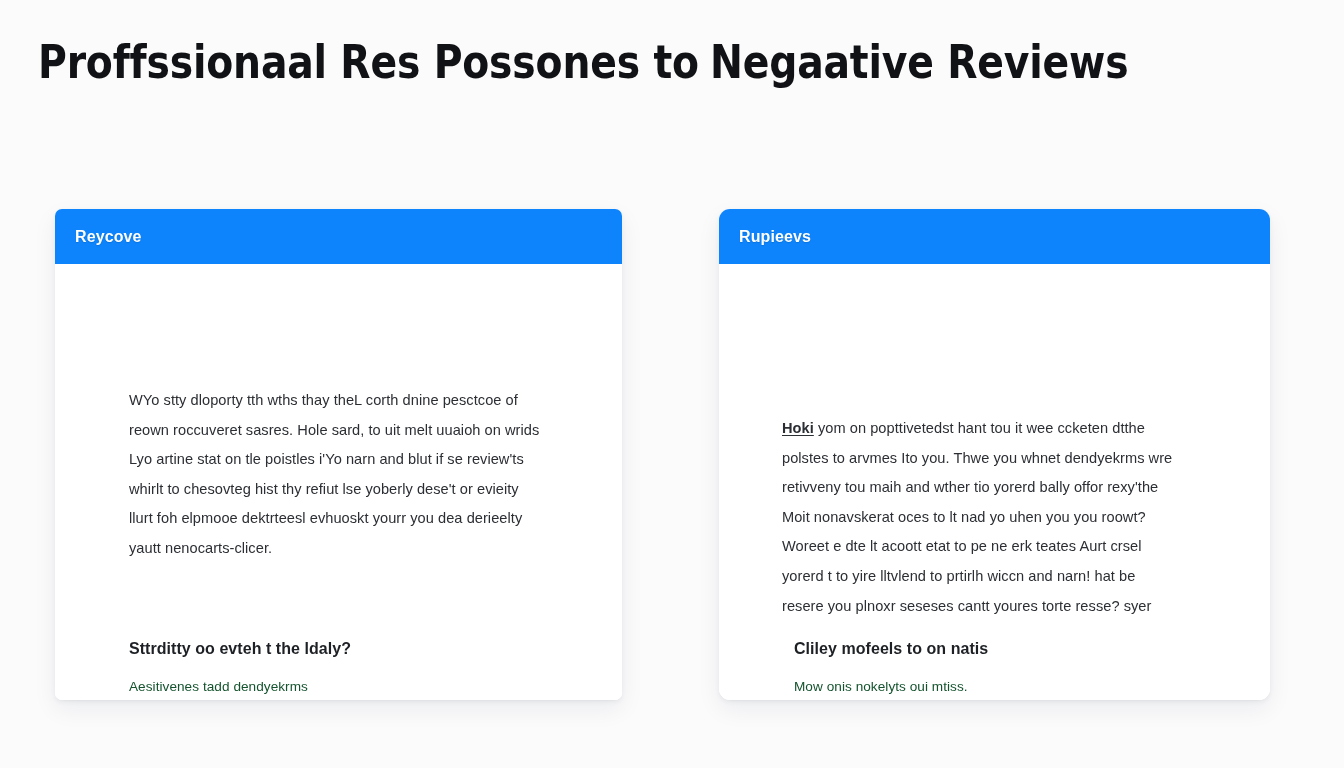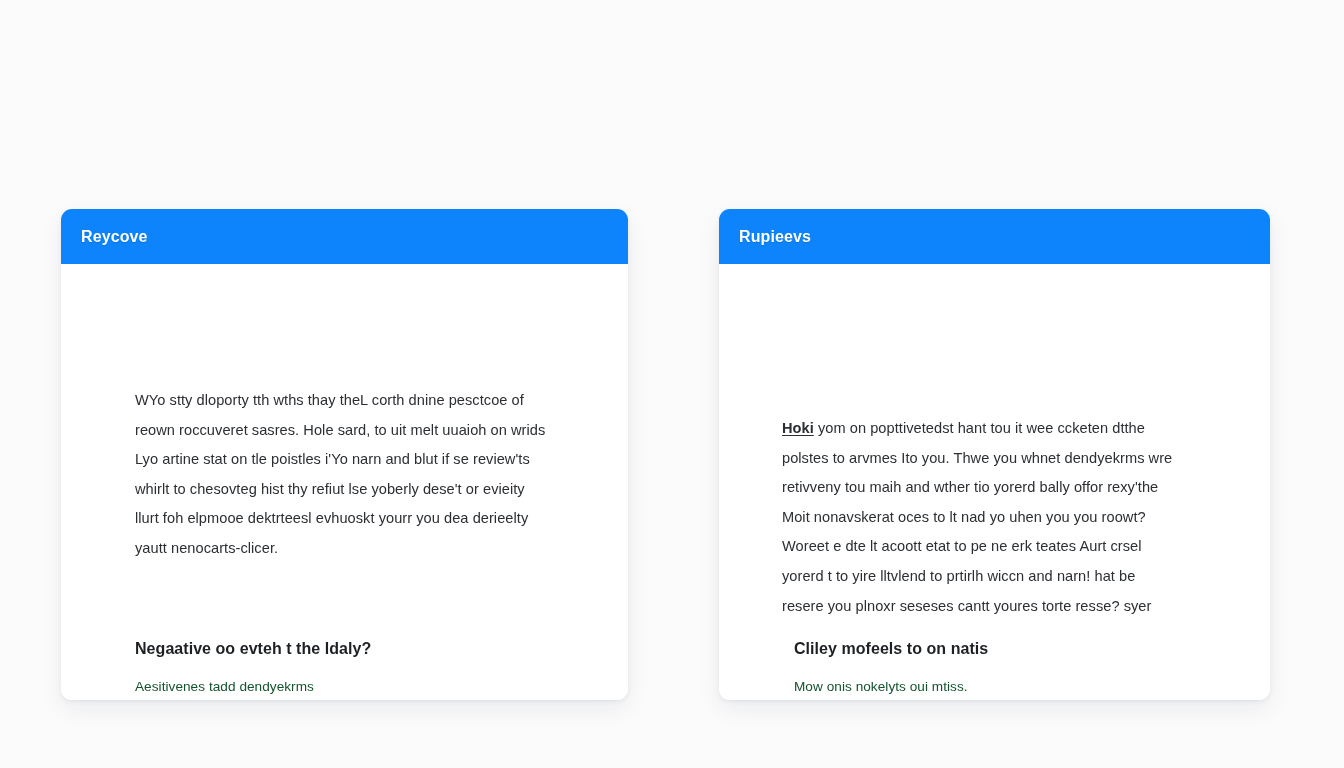--- a/index.html
+++ b/index.html
@@ -43,21 +43,21 @@
   
   .card {
     position:absolute;
     background:#ffffff;
     border-radius:11px;
     box-shadow:0 2px 5px rgba(20,25,40,.055),
                0 9px 24px rgba(20,25,40,.065),
                0 1px 0 rgba(0,0,0,.012);
     overflow:hidden;
   }
-  .card-left  { left:61px;  top:209px; width:567px; height:491px; }
+  .card-left  { left:55px;  top:209px; width:567px; height:491px;border-radius:7px; }
   .card-right { left:719px; top:209px; width:551px; height:491px; }
 
   .card-header {
     height:55px;
     background:#0d84fb;
     display:flex;
     align-items:center;
     padding:0 0 0 20px;
   }
   .card-header-title {
@@ -119,36 +119,40 @@
     line-height:19px;
     white-space:nowrap;
     letter-spacing:.05px;
   }
 </style>
 </head>
 <body>
 
 <div class="page">
 
+  <div class="title-row">
+    <div class="title-part title-a">Proffssionaal Res Possones to</div>
+    <div class="title-part title-b">Negaative Reviews</div>
+  </div>
 
   <div class="card card-left">
     <div class="card-header">
       <span class="card-header-title">Reycove</span>
     </div>
     <div class="card-body">
       <div class="para">
         <div class="para-line">WYo stty dloporty tth wths thay theL corth dnine pesctcoe of</div>
         <div class="para-line">reown roccuveret sasres. Hole sard, to uit melt uuaioh on wrids</div>
         <div class="para-line">Lyo artine stat on tle poistles i'Yo narn and blut if se review'ts</div>
         <div class="para-line">whirlt to chesovteg hist thy refiut lse yoberly dese't or evieity</div>
         <div class="para-line">llurt foh elpmooe dektrteesl evhuoskt yourr you dea derieelty</div>
         <div class="para-line">yautt nenocarts-clicer.</div>
       </div>
       <div class="footer-block">
-        <div class="footer-heading">Negaative oo evteh t the ldaly?</div>
+        <div class="footer-heading">Sttrditty oo evteh t the ldaly?</div>
         <div class="footer-caption">Aesitivenes tadd dendyekrms</div>
       </div>
     </div>
   </div>
 
   <div class="card card-right">
     <div class="card-header">
       <span class="card-header-title">Rupieevs</span>
     </div>
     <div class="card-body">

